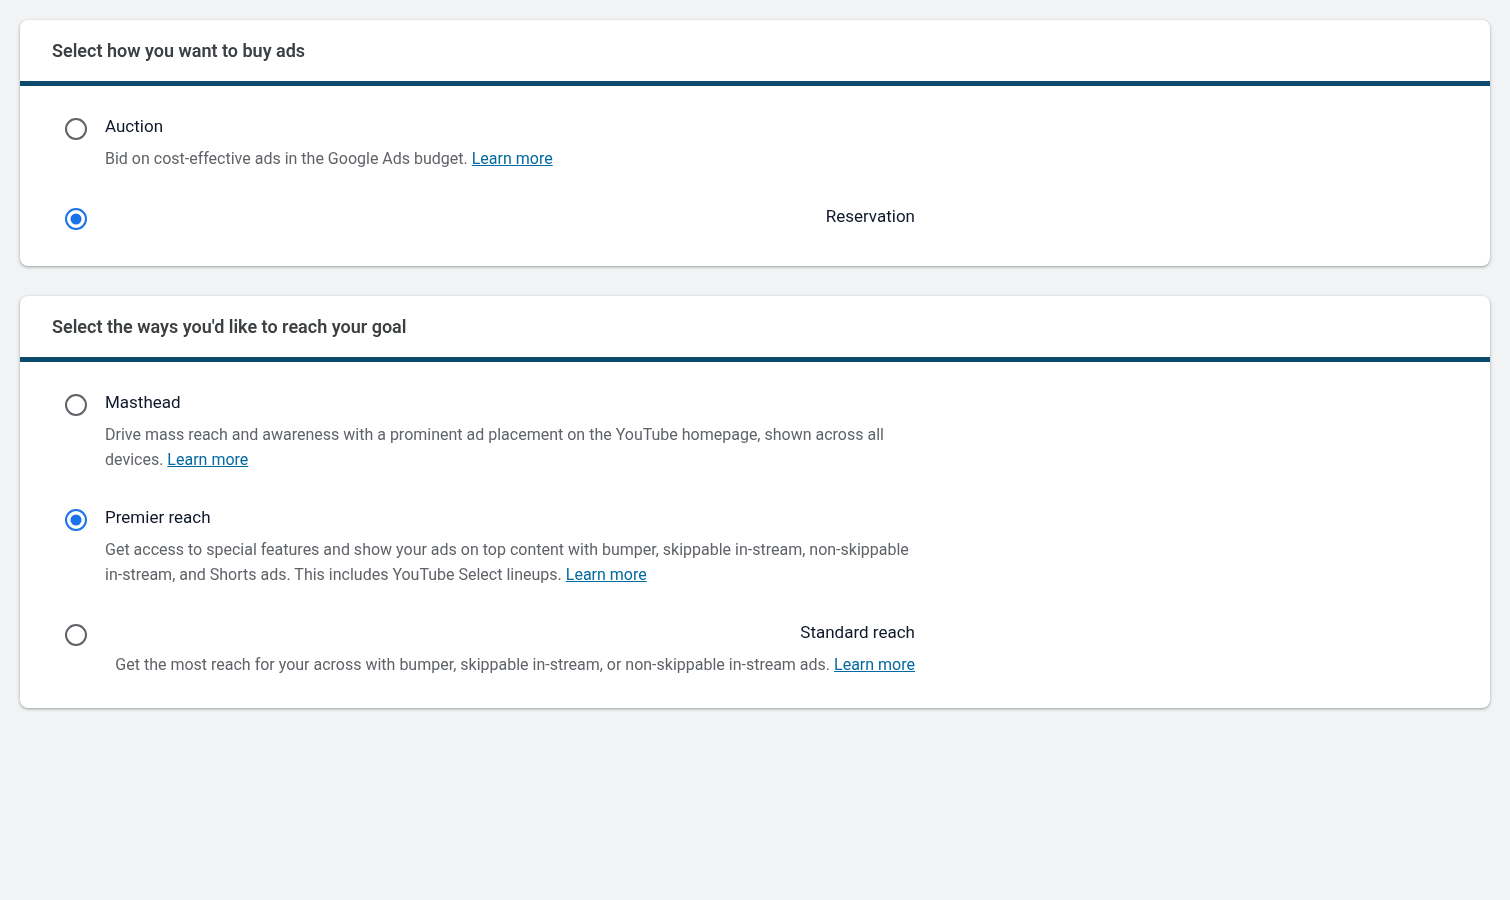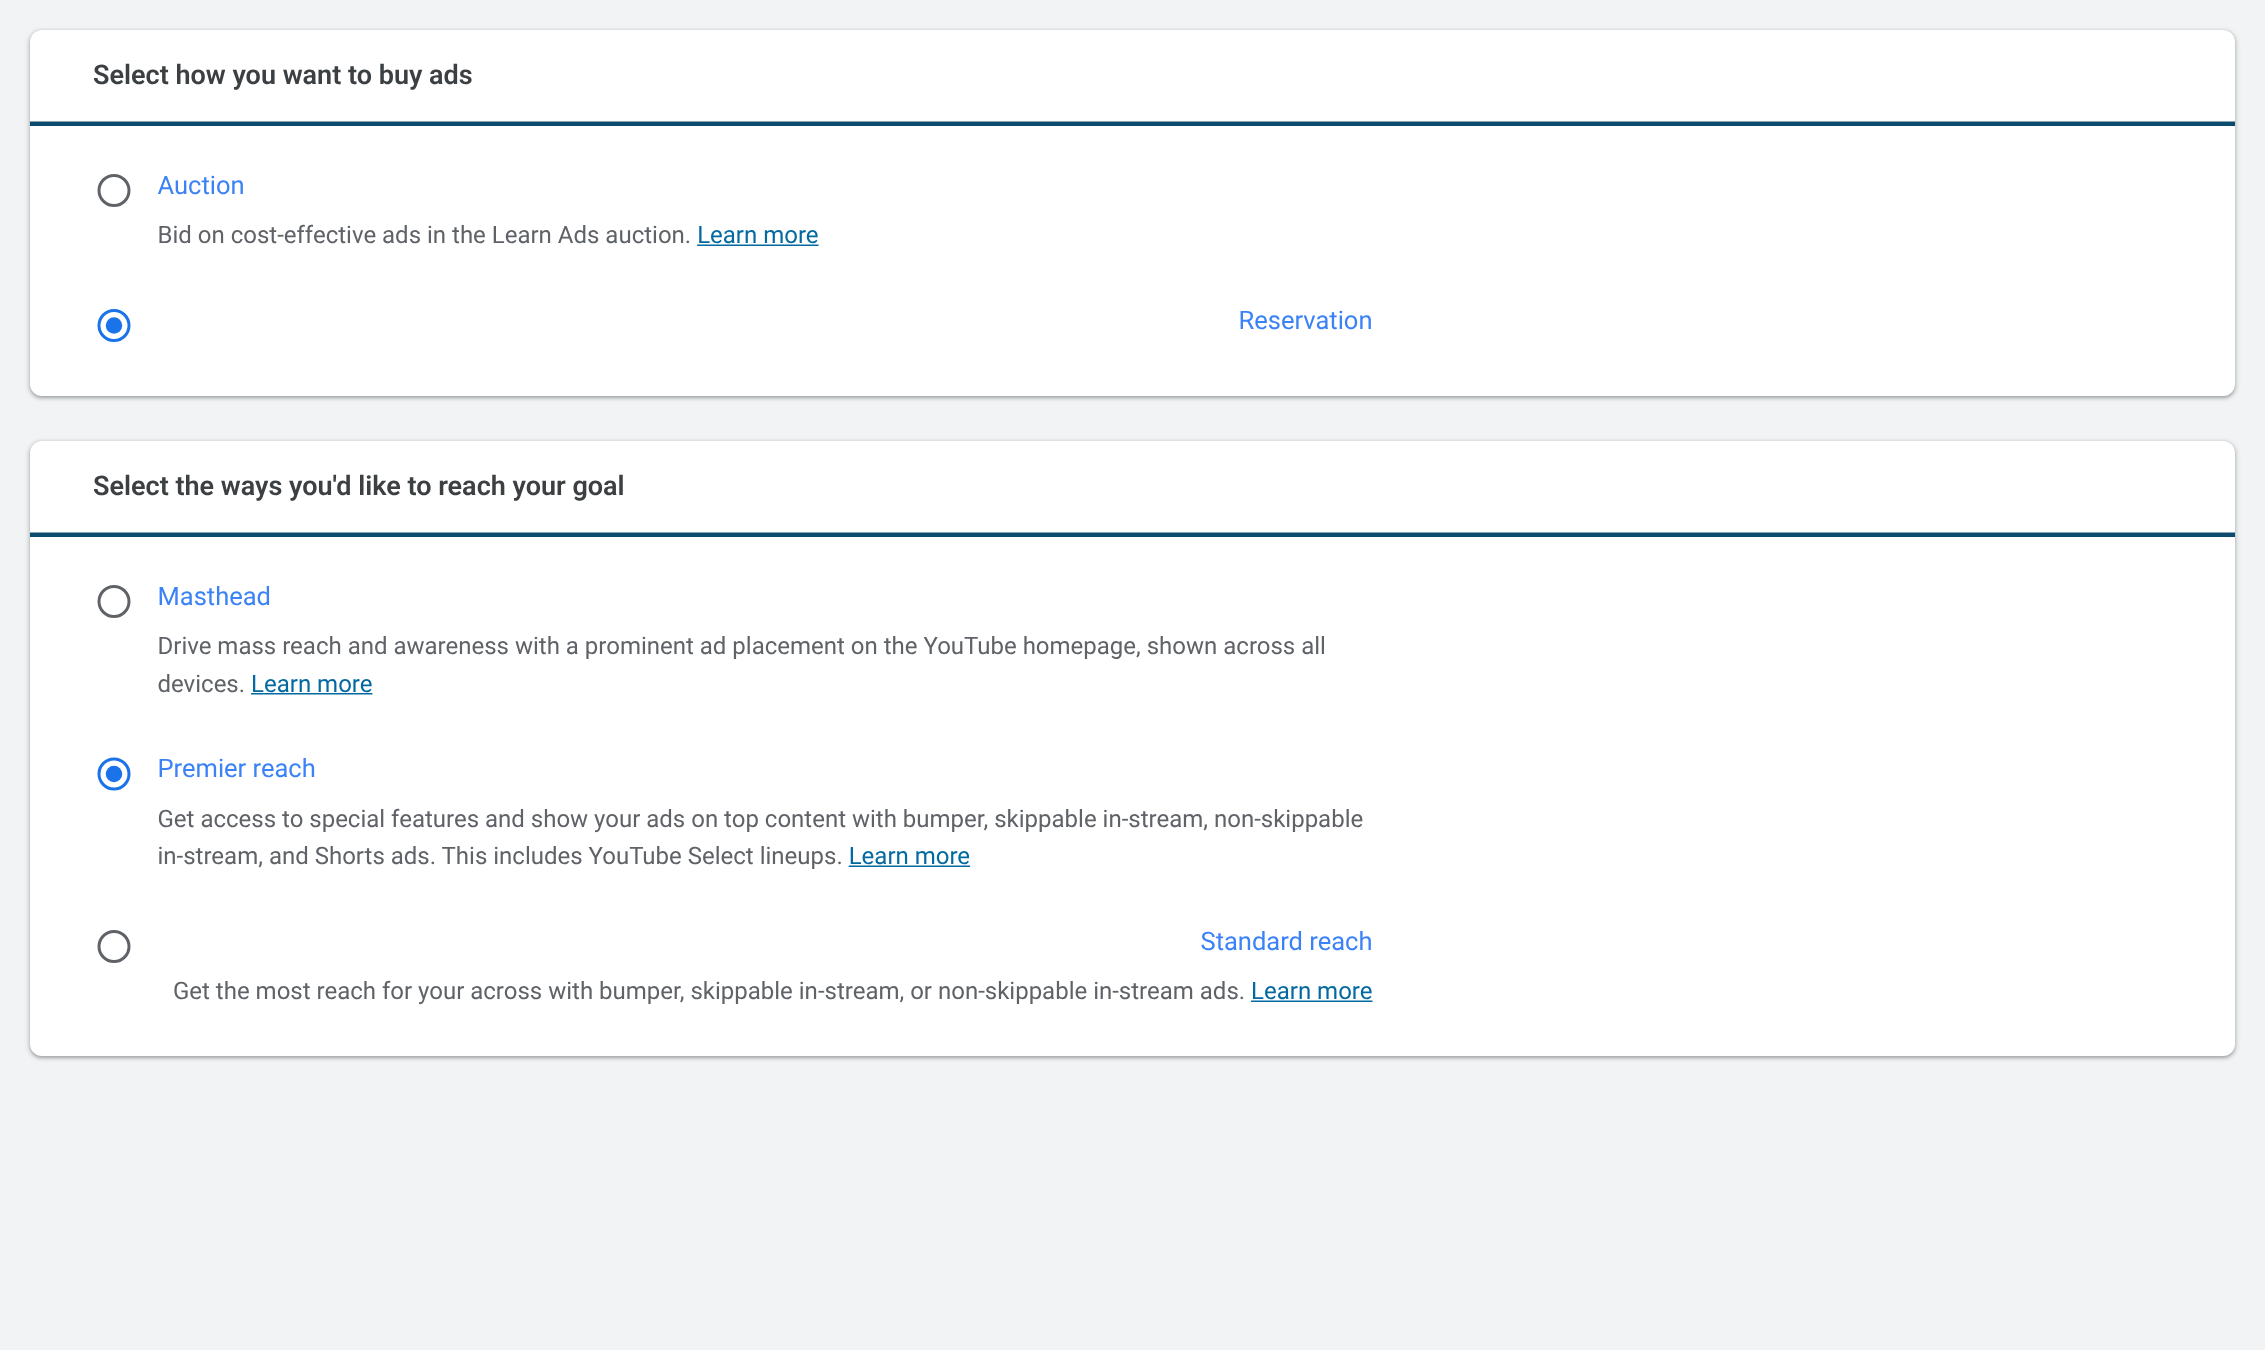--- a/index.html
+++ b/index.html
@@ -14,22 +14,22 @@
       width: 1510px;
     }
     .card {
       background: #fff;
       border-radius: 8px;
       box-shadow: 0 1px 2px rgba(60,64,67,0.3), 0 1px 3px 1px rgba(60,64,67,0.15);
       margin-bottom: 30px;
       overflow: hidden;
     }
     .card-header {
-      padding: 20px 42px;
-      border-bottom: 3px solid #0c4a6e;
+      padding: 20px 32px;
+      border-bottom: 5px solid #0c4a6e;
     }
     .card-title {
       font-size: 18px;
       font-weight: 600;
       color: #3c4043;
     }
     .card-body {
       padding: 30px 30px 30px 45px;
     }
     .option {
@@ -65,21 +65,21 @@
       top: 50%;
       left: 50%;
       transform: translate(-50%, -50%);
     }
     .option-content {
       flex: 1;
       max-width: 810px;
     }
     .option-label {
       font-size: 17px;
-      color: #3b82f6;
+      color: #0f172a;
       font-weight: 400;
       margin-bottom: 10px;
     }
     .option-desc {
       font-size: 16px;
       color: #5f6368;
       line-height: 1.6;
     }
     .learn-more {
       color: #0369a1;
@@ -92,21 +92,21 @@
 
 <div class="card">
   <div class="card-header">
     <div class="card-title">Select how you want to buy ads</div>
   </div>
   <div class="card-body">
     <div class="option">
       <div class="radio"></div>
       <div class="option-content">
         <div class="option-label">Auction</div>
-        <div class="option-desc"><span>Bid on cost-effective ads in the Learn Ads auction. </span><a class="learn-more">Learn more</a></div>
+        <div class="option-desc"><span>Bid on cost-effective ads in the Google Ads budget. </span><a class="learn-more">Learn more</a></div>
       </div>
     </div>
     <div class="option">
       <div class="radio selected"></div>
       <div class="option-content">
         <div class="option-label">Reservation</div>
       </div>
     </div>
   </div>
 </div>

